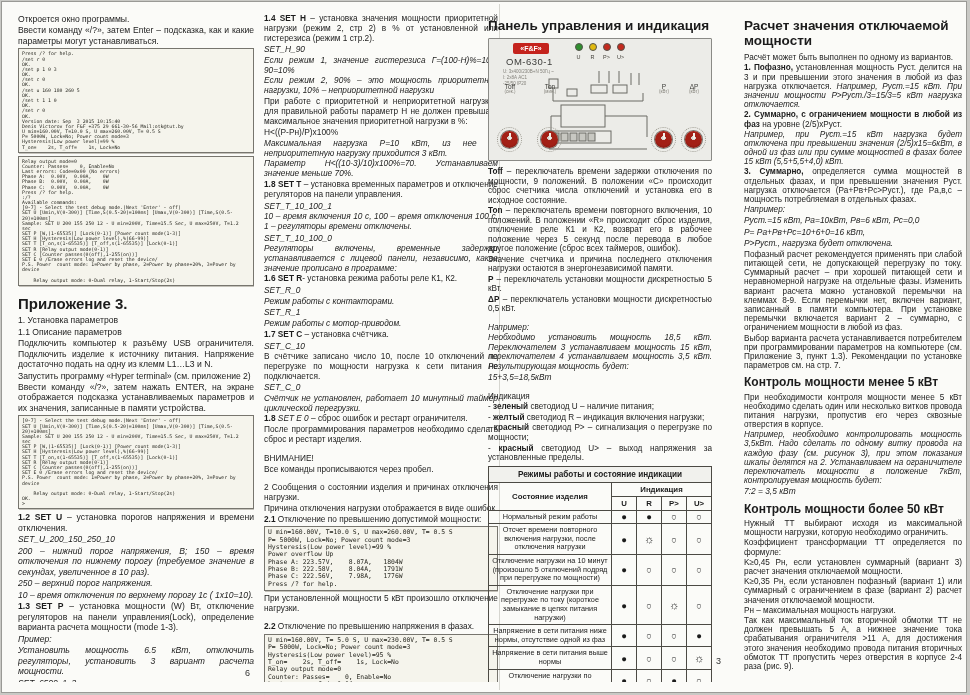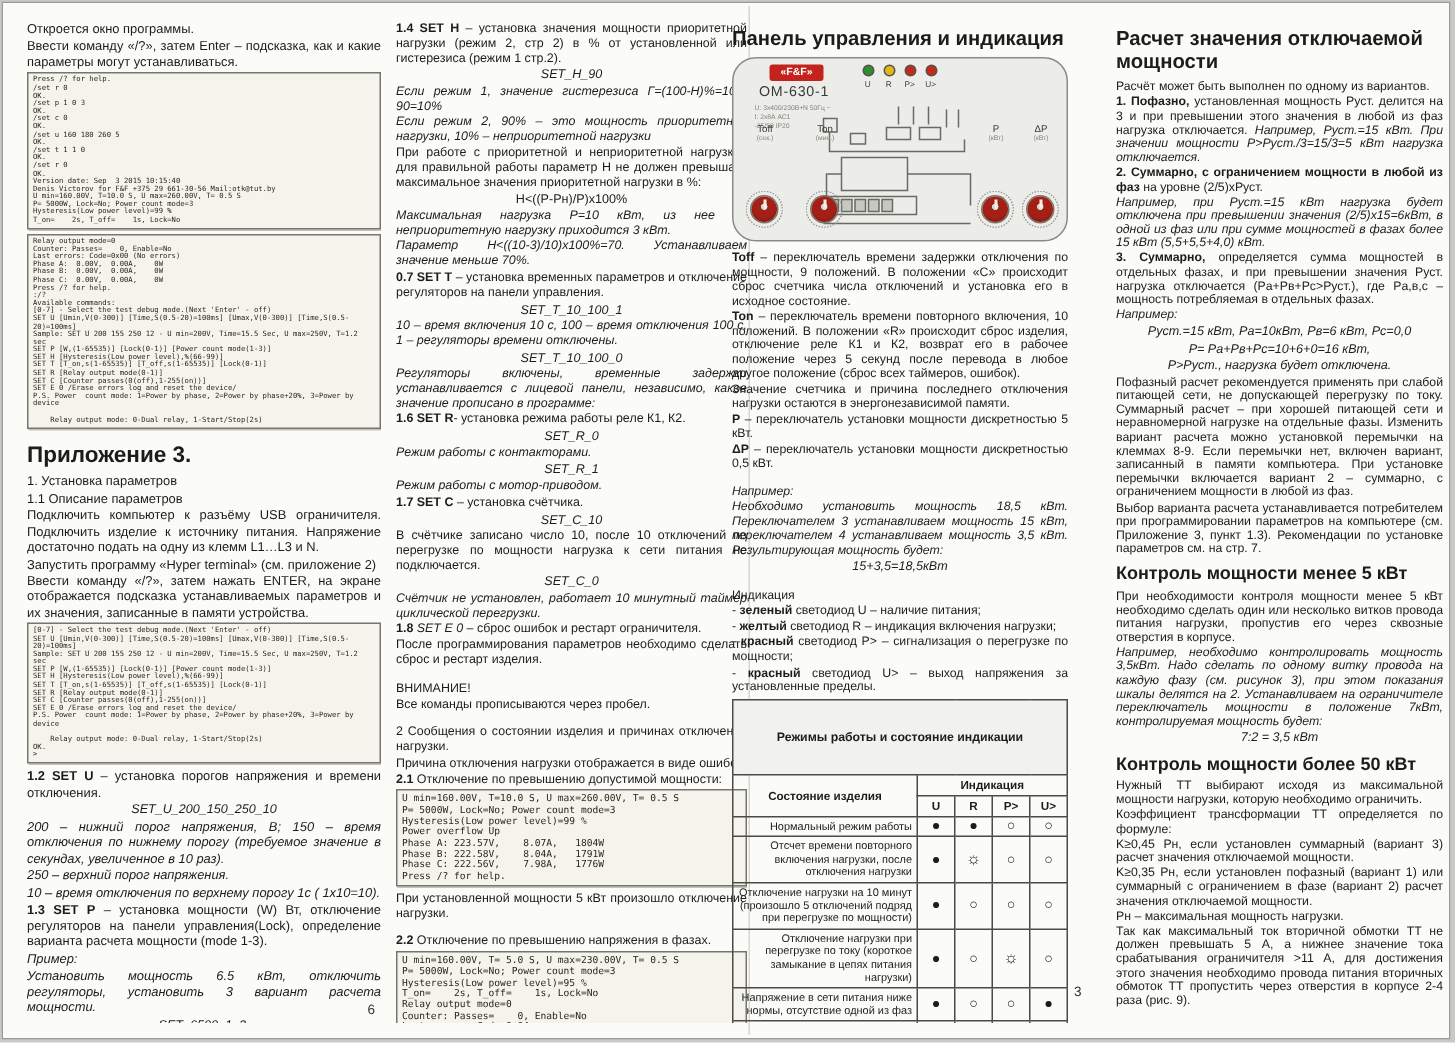--- a/index.html
+++ b/index.html
@@ -12,60 +12,60 @@
   #col2{left:262px;width:234px}
   #col3{left:486px;width:224px}
   #col4{left:742px;width:218px}
   .blk{margin:0 0 1px}
   #col1 .p,#col1 .pi,#col1 .sb{font-size:8.6px;line-height:1.22}
   #col2 .p,#col2 .pi,#col2 .sb{font-size:8.3px;line-height:1.18}
   #col3 .p,#col3 .pi,#col3 .sb{font-size:8.2px;line-height:1.16}
   #col4 .p,#col4 .pi,#col4 .sb{font-size:8.2px;line-height:1.12}
   .p,.pi{text-align:justify}
   .pi{font-style:italic}
-  .pc,.pci{font-size:8.4px;line-height:1.25;text-align:center}
+  .pc,.pci{font-size:8.4px;line-height:1.25;text-align:left}
   .pci{font-style:italic}
   span.b{font-weight:bold}
   span.i{font-style:italic}
   .sb{font-weight:normal;text-align:justify}
   .h1{font-weight:bold;font-size:15px;line-height:1.15;margin:9px 0 3px}
   .h2{font-weight:bold;font-size:12px;line-height:1.1;margin:6px 0 3px}
   .gap{height:7px}
   .coltitle{font-weight:bold;font-size:13.5px;line-height:1.12;margin:4px 0 5px}
   .term{background:#f5f4ec;border:1px solid #77756e;box-shadow:1px 1px 0 #c4c2ba;padding:2px 3px;margin:2px 0 3px;font-family:"DejaVu Sans Mono",monospace;color:#26261f}
   .term .tline{white-space:pre-wrap;overflow-wrap:anywhere}
   .term.small{font-size:4.8px;line-height:1.08}
   .term.small .tline{min-height:5px}
   .term.big{font-size:6.4px;line-height:1.14}
   .term.big .tline{min-height:7px}
   .pagenum{position:absolute;font-size:9px;color:#333}
   #pg-left{left:243px;bottom:14px}
   #pg-right{left:714px;bottom:26px}
   
-  .panel{position:relative;width:224px;height:123px;background:#ecece8;border:1px solid #8a8a86;border-radius:16px;margin:2px 0 6px}
+  .panel{position:relative;width:224px;height:123px;background:#ecece8;border:1px solid #8a8a86;border-radius:1px;margin:2px 0 6px}
   .ff{position:absolute;left:24px;top:4px;width:36px;height:11px;background:#c4231d;color:#fff;font-size:7px;font-weight:bold;text-align:center;line-height:11px;border-radius:2px}
   .model{position:absolute;left:17px;top:17px;font-size:9.5px;color:#3a3a38;letter-spacing:.5px}
   .spec{position:absolute;left:14px;font-size:4.5px;color:#85837c}
   .sp1{top:30px}.sp2{top:36px}.sp3{top:42px}
   .leds{position:absolute;left:86px;top:4px;display:flex;gap:6px}
   .ledd{width:8px;height:8px;border-radius:50%;border:1px solid #55534c}
   .ledlabels{position:absolute;left:85px;top:15px;display:flex;gap:5px;font-size:5.5px;color:#44423c}
   .ledlabels span{width:9px;text-align:center}
   .klabel{position:absolute;font-size:6.5px;color:#3a3a36;text-align:center;line-height:1.1}
   .kunit{font-size:4.5px;color:#85837c}
   .knob{position:absolute;top:92px;width:17px;height:17px;border-radius:50%;background:radial-gradient(circle at 50% 40%,#d8d4cc 0 16%,#a32016 17% 55%,#6e120c 100%);box-shadow:0 0 0 1px #77756e}
   .knob::before{content:"";position:absolute;inset:-4px;border:1px dotted #9a988e;border-radius:50%}
   .knob::after{content:"";position:absolute;left:7.5px;top:2px;width:2px;height:6px;background:#f2efe8}
   .wiring{position:absolute;left:58px;top:30px}
   
   table.ind{border-collapse:collapse;width:100%;margin-top:3px}
   .ind th,.ind td{border:1px solid #4c4a44;vertical-align:middle}
   .ind th{font-size:7.8px;padding:2px}
-  .ind .ttl{font-size:8.2px;font-weight:bold;text-align:center;padding:20px;background:#f1f1ed}
-  .ind td.lbl{font-size:7.3px;line-height:1.18;padding:2px 3px;text-align:right;font-weight:normal}
+  .ind .ttl{font-size:8.2px;font-weight:bold;text-align:center;padding:3px;background:#f1f1ed}
+  .ind td.lbl{font-size:7.3px;line-height:1.18;padding:2px 3px;text-align:center;font-weight:normal}
   .ind td.led{text-align:center;font-size:9.5px;width:25px;padding:0}
   .ind td.led.led-blink{font-size:11px}
 </style>
 </head>
 <body>
 
 <div class="sheet">
   <div class="fold"></div>
 
   <div class="col" id="col1">
@@ -150,21 +150,21 @@
 
   <div class="col" id="col2">
       <div class="blk p"><span class="b">1.4 SET H</span><span> – установка значения мощности приоритетной нагрузки (режим 2, стр 2) в % от установленной или гистерезиса (режим 1 стр.2).</span></div>
       <div class="blk pci"><span>SET_H_90</span></div>
       <div class="blk pi"><span>Если режим 1, значение гистерезиса Г=(100-H)%=100-90=10%</span></div>
       <div class="blk pi"><span>Если режим 2, 90% – это мощность приоритетной нагрузки, 10% – неприоритетной нагрузки</span></div>
       <div class="blk p"><span>При работе с приоритетной и неприоритетной нагрузкой для правильной работы параметр Н не должен превышать максимальное значения приоритетной нагрузки в %:</span></div>
       <div class="blk pc"><span>H&lt;((P-Pн)/P)x100%</span></div>
       <div class="blk pi"><span>Максимальная нагрузка P=10 кВт, из нее на неприоритетную нагрузку приходится 3 кВт.</span></div>
       <div class="blk pi"><span>Параметр H&lt;((10-3)/10)x100%=70. Устанавливаем значение меньше 70%.</span></div>
-      <div class="blk p"><span class="b">0.7 SET T</span><span> – установка временных параметров и отключение регуляторов на панели управления.</span></div>
+      <div class="blk p"><span class="b">1.8 SET T</span><span> – установка временных параметров и отключение регуляторов на панели управления.</span></div>
       <div class="blk pci"><span>SET_T_10_100_1</span></div>
       <div class="blk pi"><span>10 – время включения 10 с, 100 – время отключения 100 с, 1 – регуляторы времени отключены.</span></div>
       <div class="blk pci"><span>SET_T_10_100_0</span></div>
       <div class="blk pi"><span>Регуляторы включены, временные задержки устанавливается с лицевой панели, независимо, какое значение прописано в программе:</span></div>
       <div class="blk p"><span class="b">1.6 SET R</span><span>- установка режима работы реле К1, К2.</span></div>
       <div class="blk pci"><span>SET_R_0</span></div>
       <div class="blk pi"><span>Режим работы с контакторами.</span></div>
       <div class="blk pci"><span>SET_R_1</span></div>
       <div class="blk pi"><span>Режим работы с мотор-приводом.</span></div>
       <div class="blk p"><span class="b">1.7 SET C</span><span> – установка счётчика.</span></div>

